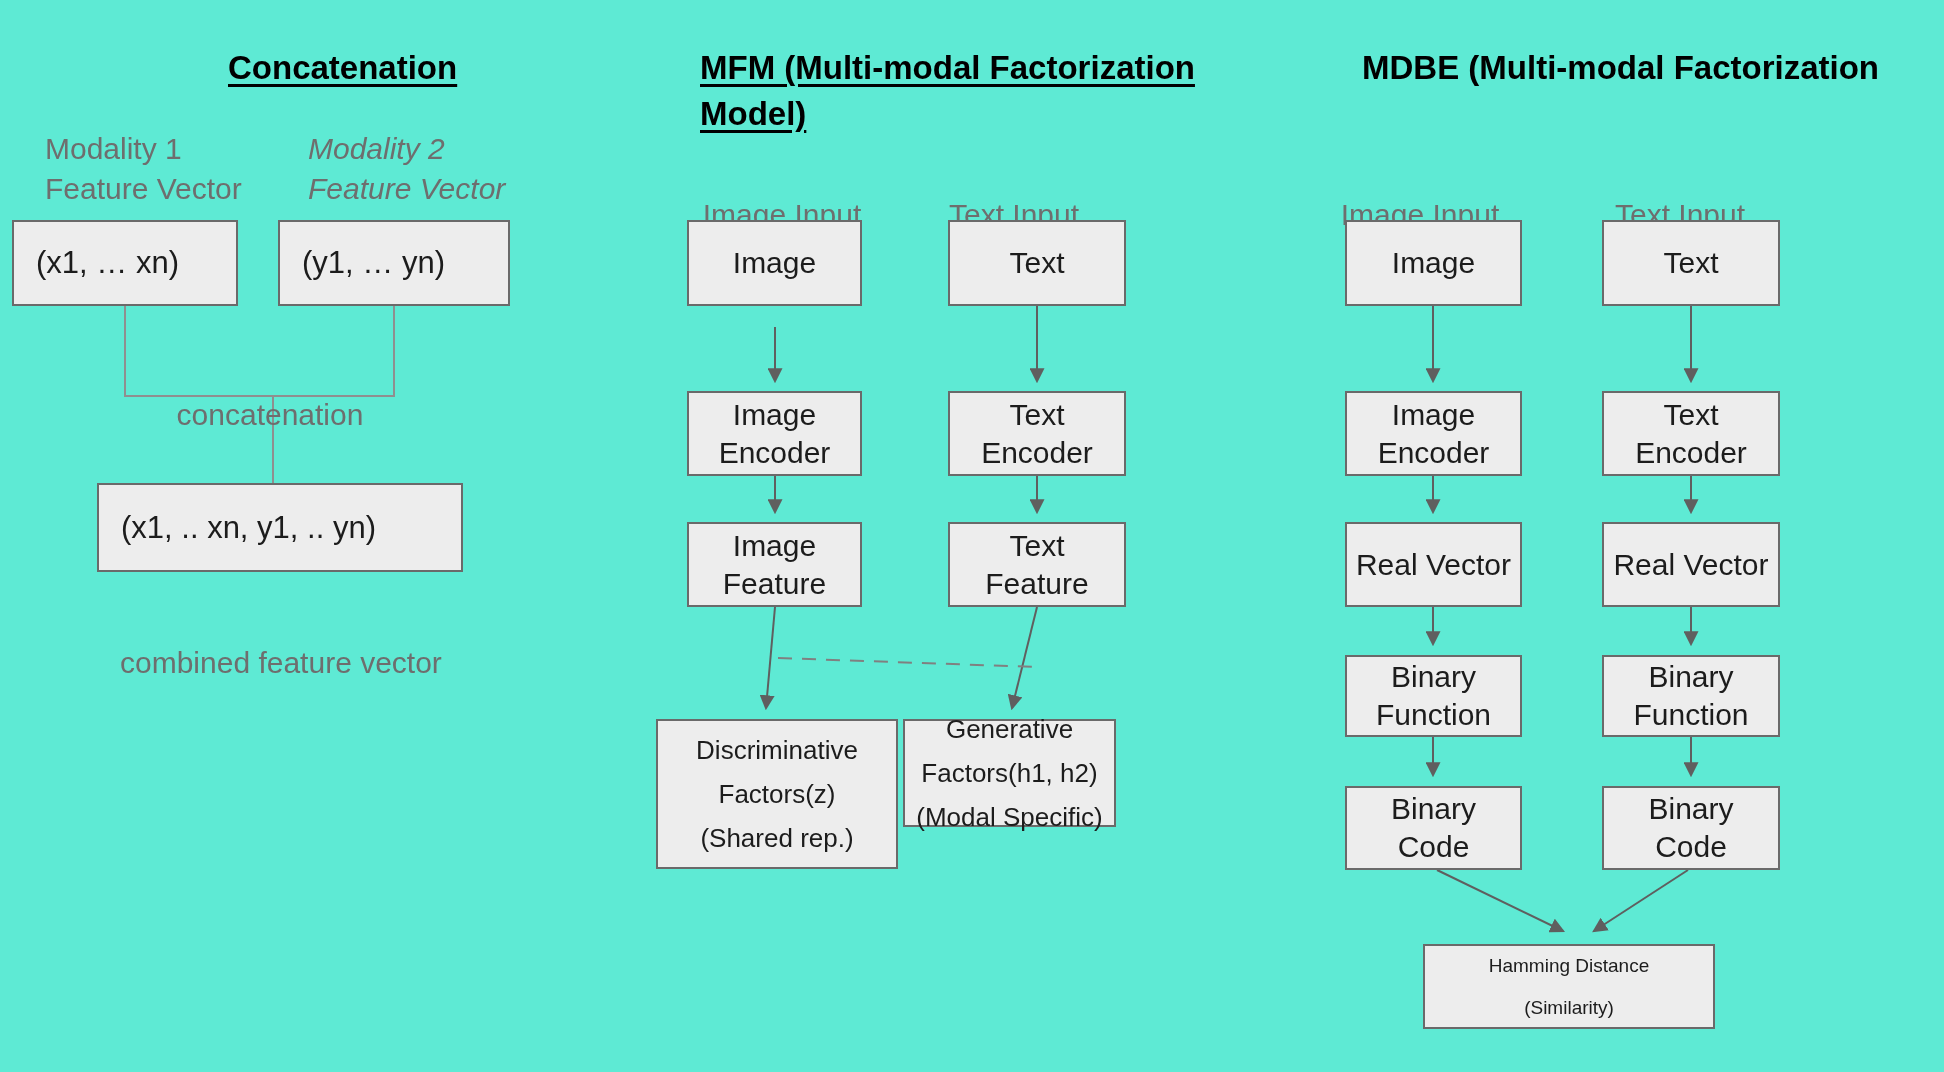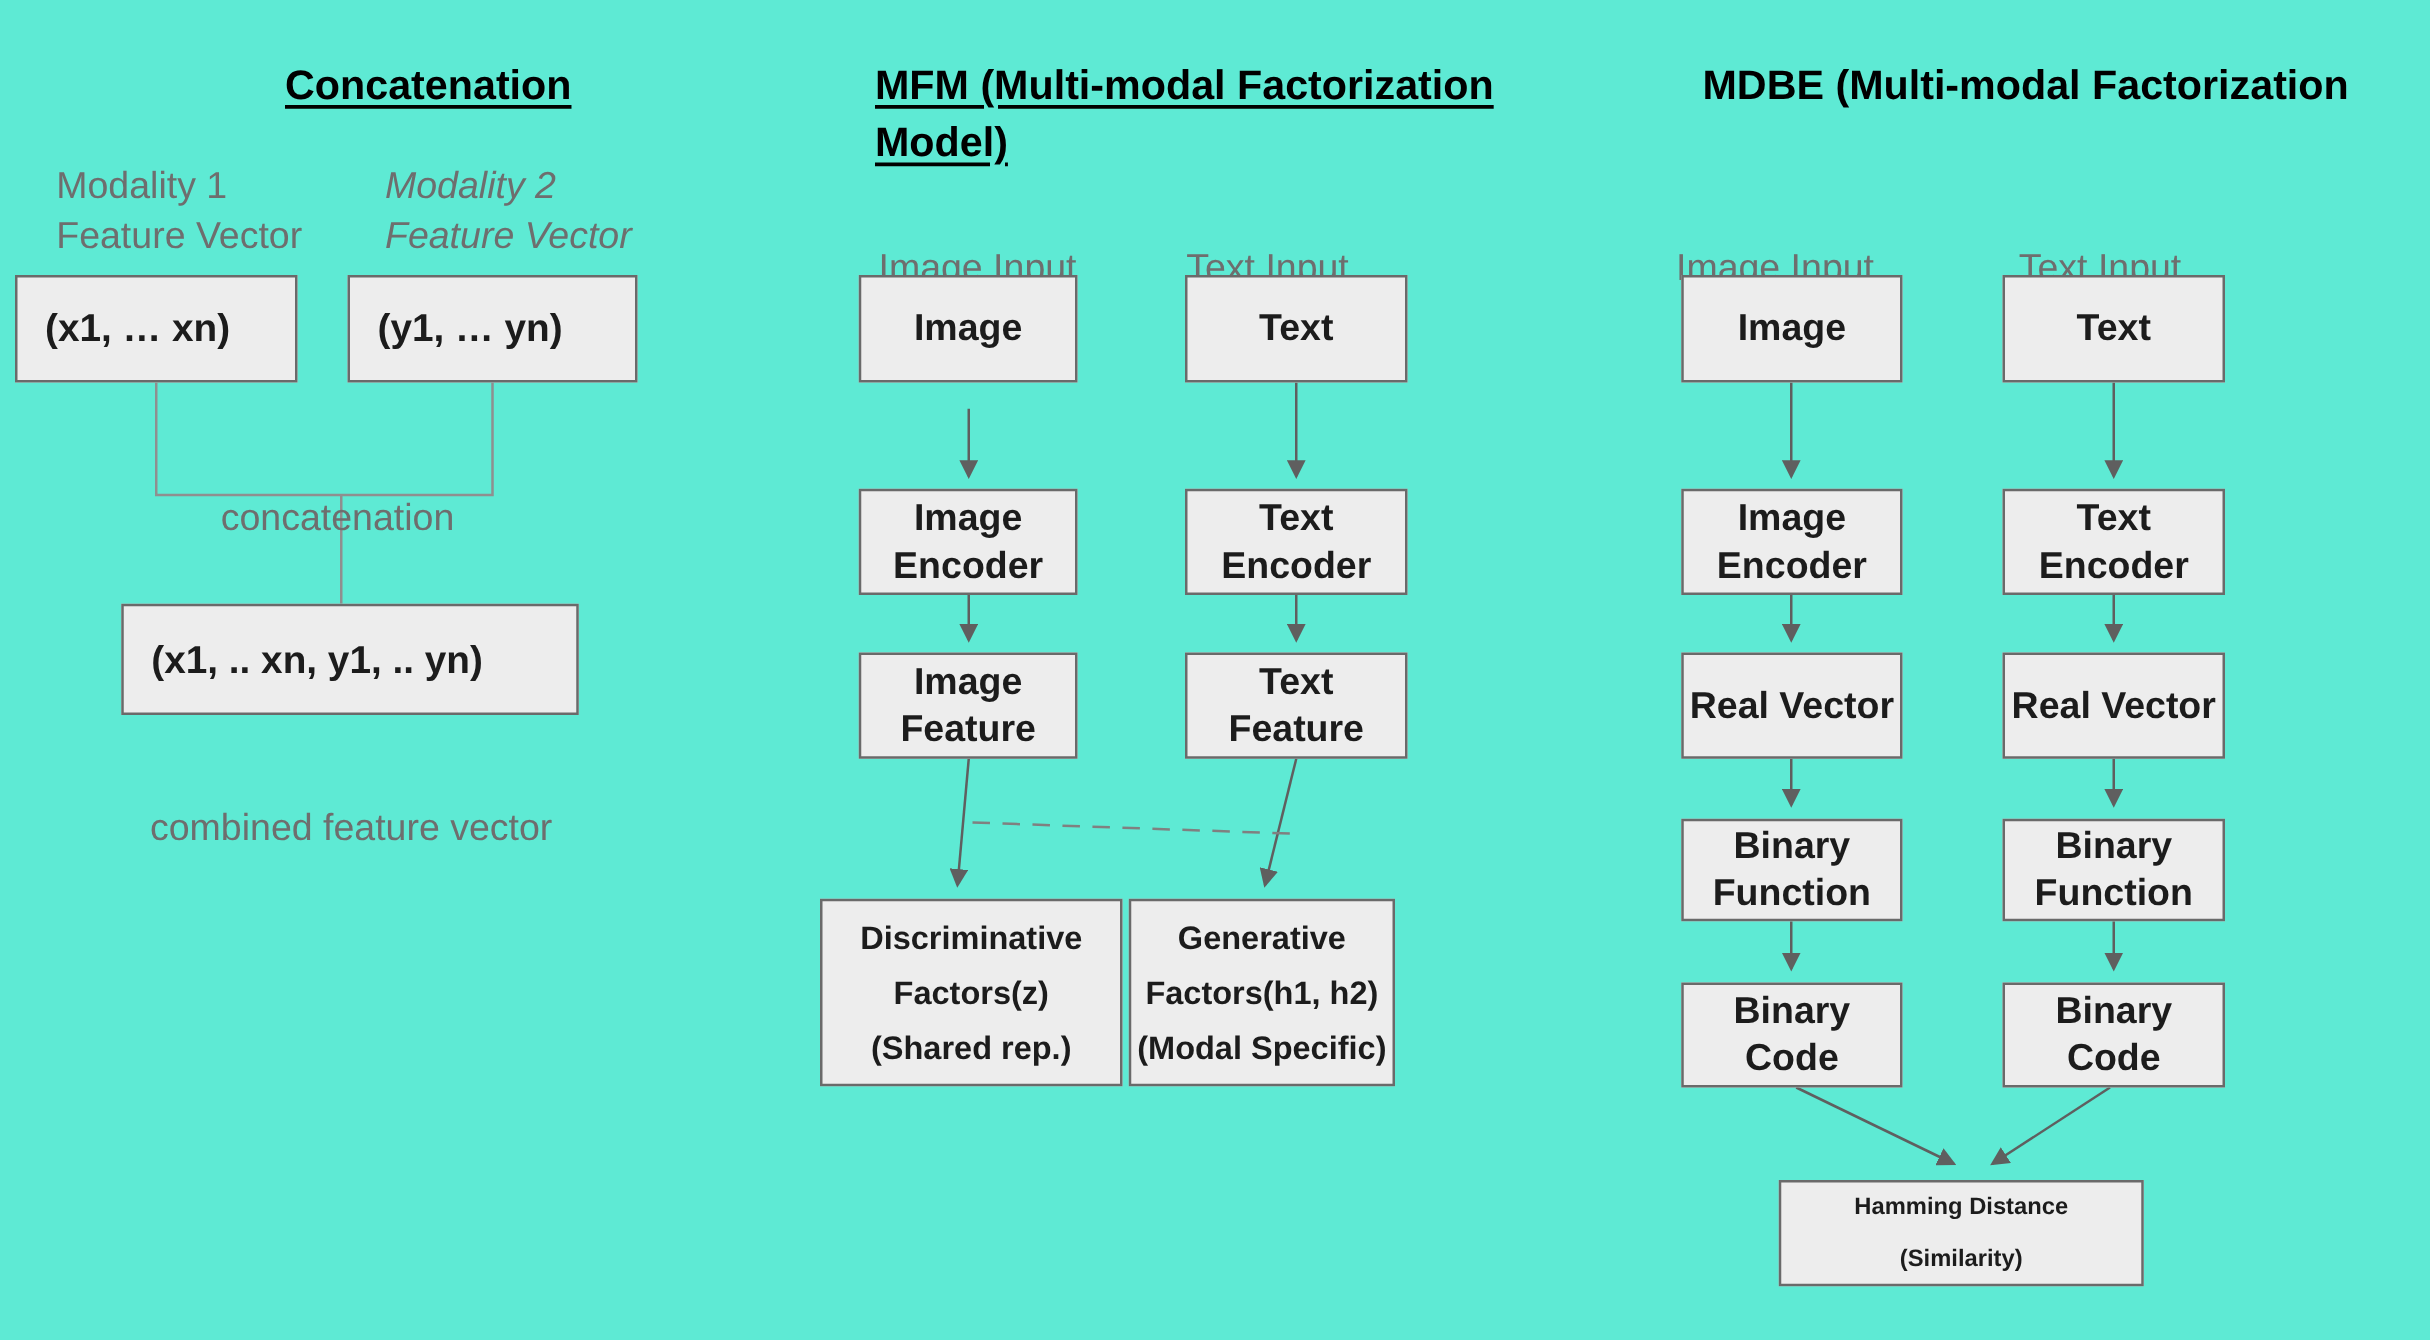--- a/index.html
+++ b/index.html
@@ -22,21 +22,21 @@
     position:absolute;font-size:30px;line-height:40px;
     color:var(--caption,#6e6e6e);white-space:nowrap;
   }
   .caption.center{text-align:center;margin-top:41px;}
   .node{
     position:absolute;box-sizing:border-box;
     background:var(--box_fill,#ededed);
     border:2px solid var(--box_border,#6a6a6a);
     color:var(--box_text,#1c1c1c);
     display:flex;flex-direction:column;align-items:center;justify-content:center;
-    font-size:30px;line-height:38px;text-align:right;white-space:nowrap;font-weight:bold;
+    font-size:30px;line-height:38px;text-align:right;white-space:nowrap;
   }
   .node.align-left{align-items:flex-start;padding-left:22px;font-size:31px;}
   .node.small3{font-size:26px;line-height:44px;}
   .node.small2{font-size:19px;line-height:42px;}
 </style>
 </head>
 <body>
 
 <div class="canvas">
 
@@ -136,21 +136,21 @@
   <div class="node" style="left:948px;top:522px;width:178px;height:85px;">
     <span>Text</span>
     <span>Feature</span>
   </div>
 
   <div class="node small3" style="left:656px;top:719px;width:242px;height:150px;">
     <span>Discriminative</span>
     <span>Factors(z)</span>
     <span>(Shared rep.)</span>
   </div>
-  <div class="node small3" style="left:903px;top:719px;width:213px;height:150px;">
+  <div class="node small3" style="left:903px;top:719px;width:213px;height:108px;">
     <span>Generative</span>
     <span>Factors(h1, h2)</span>
     <span>(Modal Specific)</span>
   </div>
 
   <div class="title" style="left:1362px;top:45px;">
     <span>MDBE (Multi-modal Factorization</span>
   </div>
 
   <div class="caption center" style="left:1320px;top:154px;width:200px;">

